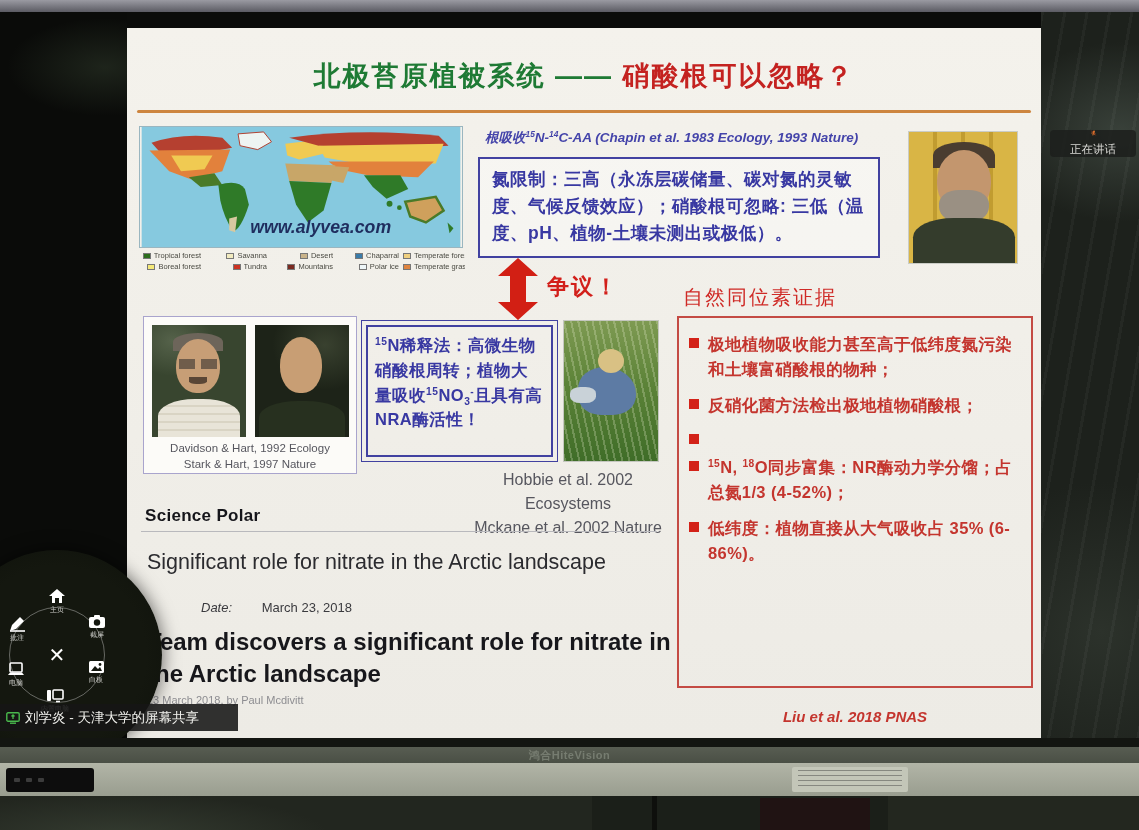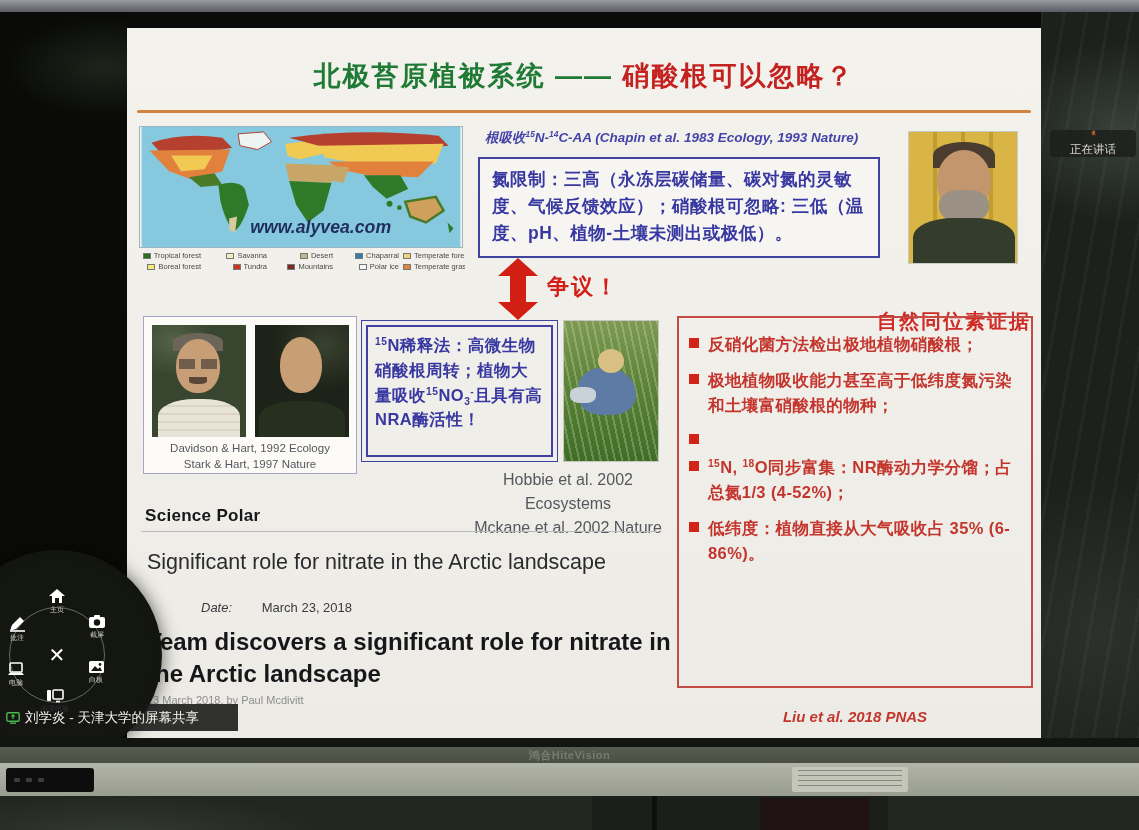--- a/index.html
+++ b/index.html
@@ -79,21 +79,21 @@
   
   #field-photo{left:436px;top:292px;width:96px;height:142px;border:1px solid #c5c7c0;overflow:hidden;background:
      repeating-linear-gradient(78deg,rgba(235,240,210,.25) 0 2px,transparent 2px 7px),
      linear-gradient(#7e9a52 0%,#5c8338 45%,#3f6d28 100%);}
   #field-photo .f-head{position:absolute;left:34px;top:28px;width:26px;height:24px;border-radius:50%;background:#d9c184;}
   #field-photo .f-body{position:absolute;left:14px;top:46px;width:58px;height:48px;border-radius:45% 55% 40% 40%;background:#5d7ba4;}
   #field-photo .f-arm{position:absolute;left:6px;top:66px;width:26px;height:16px;border-radius:40%;background:#c9d2d8;}
   #hobbie-caps{left:336px;top:440px;width:210px;text-align:center;font-size:16px;color:#56565e;line-height:1.5;}
 
   
-  #evidence-title{left:556px;top:256px;width:348px;text-align:right;font-size:20px;font-weight:bold;color:#cf2a26;letter-spacing:2px;margin-top:24px;}
+  #evidence-title{left:556px;top:256px;width:348px;text-align:left;font-size:20px;font-weight:normal;color:#cf2a26;letter-spacing:2px;}
   #evidence-box{left:550px;top:288px;width:356px;height:372px;border:2px solid #c44b44;padding:14px 10px 8px 10px;}
   .ev-item{display:flex;gap:9px;margin-bottom:11px;}
   .ev-bullet{flex:0 0 auto;width:10px;height:10px;margin-top:6px;background:#d32218;}
   .ev-text{font-size:16.5px;font-weight:bold;color:#c4352e;line-height:1.5;letter-spacing:.4px;}
   #evidence-ref{left:550px;top:664px;width:356px;text-align:center;font-size:15px;font-weight:bold;font-style:italic;color:#c4352e;margin-top:16px;}
 
   
   #news-brand{left:18px;top:478px;font-size:17px;font-weight:bold;color:#15151a;letter-spacing:.3px;}
   #news-rule{left:14px;top:503px;width:516px;height:1px;background:#b9b9bd;}
   #news-h1{left:20px;top:522px;width:522px;font-size:21.5px;color:#2b2b2f;}
@@ -283,25 +283,25 @@
       </div>
       <div class="abs" id="hobbie-caps">
         <div>Hobbie et al. 2002 Ecosystems</div>
         <div>Mckane et al. 2002 Nature</div>
       </div>
 
       <div class="abs" id="evidence-title">自然同位素证据</div>
       <div class="abs" id="evidence-box">
         <div class="ev-item">
             <span class="ev-bullet"></span>
-            <span class="ev-text"><span>反硝化菌方法检出极地植物硝酸根；</span></span>
+            <span class="ev-text"><span>极地植物吸收能力甚至高于低纬度氮污染和土壤富硝酸根的物种；</span></span>
           </div>
         <div class="ev-item">
             <span class="ev-bullet"></span>
-            <span class="ev-text"><span>极地植物吸收能力甚至高于低纬度氮污染和土壤富硝酸根的物种；</span></span>
+            <span class="ev-text"><span>反硝化菌方法检出极地植物硝酸根；</span></span>
           </div>
         <div class="ev-item">
             <span class="ev-bullet"></span>
           </div>
         <div class="ev-item">
             <span class="ev-bullet"></span>
             <span class="ev-text"><sup>15</sup><span>N, </span><sup>18</sup><span>O同步富集：NR酶动力学分馏；占总氮1/3 (4-52%)；</span></span>
           </div>
         <div class="ev-item">
             <span class="ev-bullet"></span>

